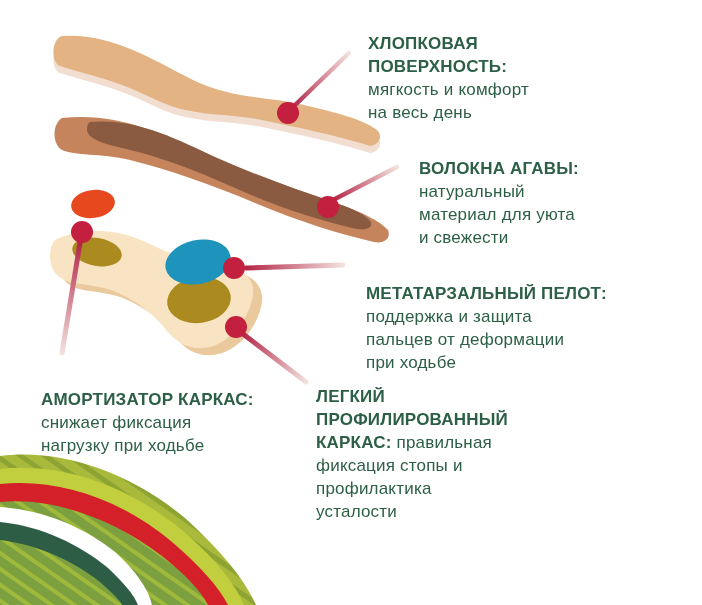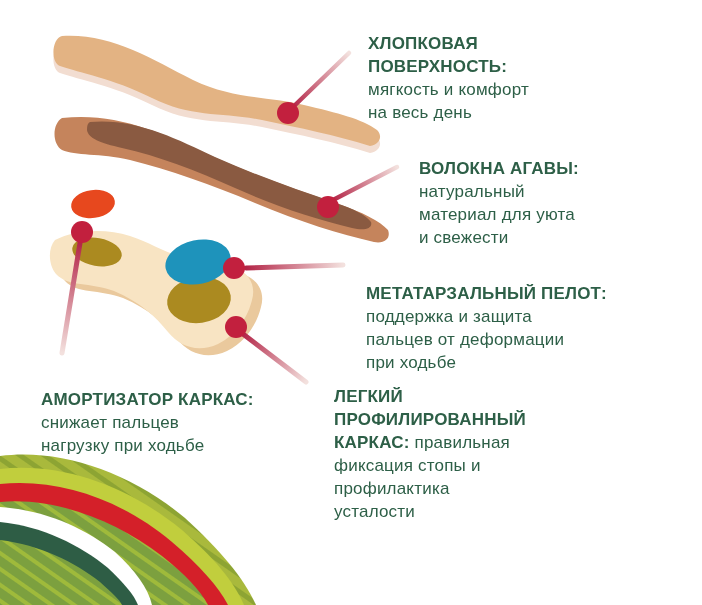--- a/index.html
+++ b/index.html
@@ -125,20 +125,20 @@
 
   <div class="callout" style="left:403px;top:141px;width:200px">
     <p class="callout-text"><strong class="nw">ВОЛОКНА АГАВЫ:</strong> <span>натуральный материал для уюта и свежести</span></p>
   </div>
 
   <div class="callout" style="left:350px;top:266px;width:235px">
     <p class="callout-text"><strong class="nw">МЕТАТАРЗАЛЬНЫЙ ПЕЛОТ:</strong> <span>поддержка и защита пальцев от деформации при ходьбе</span></p>
   </div>
 
   <div class="callout" style="left:25px;top:372px;width:212px">
-    <p class="callout-text"><strong class="nw">АМОРТИЗАТОР КАРКАС:</strong> <span>снижает пальцев нагрузку при ходьбе</span></p>
+    <p class="callout-text"><strong class="nw">АМОРТИЗАТОР КАРКАС:</strong> <span>снижает фиксация нагрузку при ходьбе</span></p>
   </div>
 
-  <div class="callout" style="left:318px;top:369px;width:218px">
+  <div class="callout" style="left:300px;top:369px;width:218px">
     <p class="callout-text"><strong>ЛЕГКИЙ ПРОФИЛИРОВАННЫЙ КАРКАС:</strong> <span>правильная фиксация стопы и профилактика усталости</span></p>
   </div>
 
 </div>
 
 </body></html>

